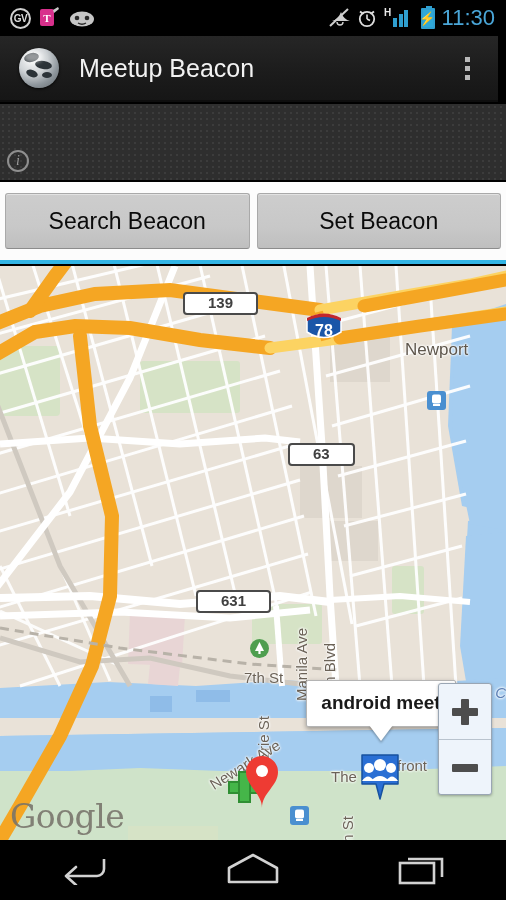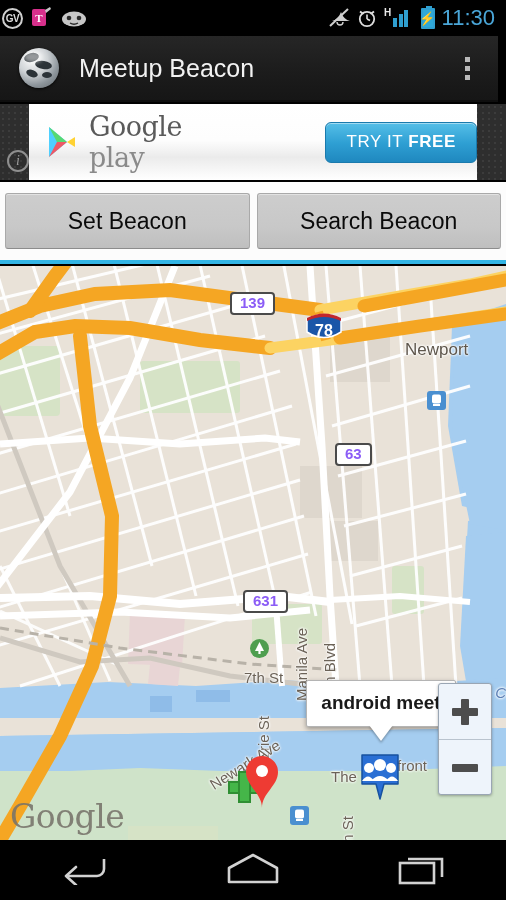--- a/index.html
+++ b/index.html
@@ -9,21 +9,21 @@
     font-family: "Liberation Sans", sans-serif;
     overflow: hidden;
   }
   .phone { position: relative; width: 506px; height: 900px; background: #000; }
 
   
   .statusbar {
     position: absolute; top: 0; left: 0; width: 506px; height: 36px;
     background: #000; display: flex; align-items: center;
   }
-  .sb-left { display: flex; align-items: center; gap: 9px; padding-left: 2px; }
+  .sb-left { display: flex; align-items: center; gap: 9px; padding-left: 10px; }
   .sb-right { margin-left: auto; display: flex; align-items: center; gap: 7px; padding-right: 11px; }
   .ic-gv {
     width: 21px; height: 21px; border: 2px solid #cfcfcf; border-radius: 50%;
     color: #dcdcdc; font-size: 10px; font-weight: bold; line-height: 17px;
     text-align: center; letter-spacing: -0.5px;
   }
   .ic-tmo { width: 20px; height: 23px; position: relative; }
   .ic-cm { width: 26px; height: 17px; position: relative; }
   .ic-mute { width: 22px; height: 20px; position: relative; }
   .ic-alarm { width: 20px; height: 20px; position: relative; }
@@ -143,22 +143,22 @@
   .maplbl {
     position: absolute; color: #6b6257; font-size: 15px;
     font-family: "Liberation Sans", sans-serif; white-space: nowrap;
     text-shadow: 0 0 3px #fff, 0 0 3px #fff, 0 0 2px #fff;
   }
   .maplbl.big { font-size: 17px; color: #5e564c; }
   .maplbl.water { color: #5b7fb5; font-style: italic; }
   .maplbl.vert { transform: rotate(-90deg); transform-origin: left bottom; }
   .shield {
     position: absolute; background: #fff; border: 2px solid #4a4a4a;
-    border-radius: 4px; color: #8b5cf6; font-size: 15px; font-weight: bold;
-    padding: 1px 8px 2px; line-height: 16px; margin-left: 47px;
+    border-radius: 4px; color: #404040; font-size: 15px; font-weight: bold;
+    padding: 1px 23px 2px; line-height: 16px;
   }
   .i-shield {
     position: absolute; width: 38px; height: 33px; color: #fff;
     font-size: 16px; font-weight: bold; text-align: center;
   }
   .poi-tree, .poi-rail {
     position: absolute; width: 19px; height: 19px; border-radius: 50%;
   }
   .poi-tree { background: #4f9e4f; }
   .poi-rail { background: #4a8fd0; border-radius: 3px; }
@@ -287,41 +287,25 @@
     <div class="app-title">Meetup Beacon</div>
     <div class="overflow">
       <span></span>
         <span></span>
         <span></span>
     </div>
   </div>
 
   <div class="adwrap">
     <div class="ad-info">i</div>
-    <div class="ad-card">
-      <div class="gp-logo">
-        <svg width="30" height="32" viewBox="0 0 30 32">
-          <path d="M2 1 L20 16 L2 31 Z" fill="#4fd0ff"></path>
-          <path d="M2 1 L20 16 L10 16 Z" fill="#57d96a" opacity=".95"></path>
-          <path d="M2 31 L20 16 L10 16 Z" fill="#ff4b55" opacity=".9"></path>
-          <path d="M20 16 L28 11 L28 21 Z" fill="#ffd233"></path>
-        </svg>
-      </div>
-      <div class="gp-text">
-        <b>Google</b><span class="lt"> play</span>
-      </div>
-      <div class="try-btn">
-        <span>TRY IT </span><b>FREE</b>
-      </div>
-    </div>
   </div>
 
   <div class="btnrow">
+    <div class="hbtn">Search Beacon</div>
     <div class="hbtn">Set Beacon</div>
-    <div class="hbtn">Search Beacon</div>
   </div>
 
   <div class="map">
     <svg width="506" height="574" viewBox="0 0 506 574">
 
       <rect x="0" y="0" width="506" height="574" fill="#e9e2d8"></rect>
 
       <path d="M430 0 L506 0 L506 574 L300 574 L295 470 L420 430 L440 300 L470 200 L455 90 Z" fill="#a5cdf0" opacity="0"></path>
       <path d="M452 60 L506 40 L506 250 L462 240 L448 160 Z" fill="#a5cdf0"></path>
       <path d="M468 255 L506 250 L506 470 L470 470 L462 360 Z" fill="#a5cdf0"></path>

